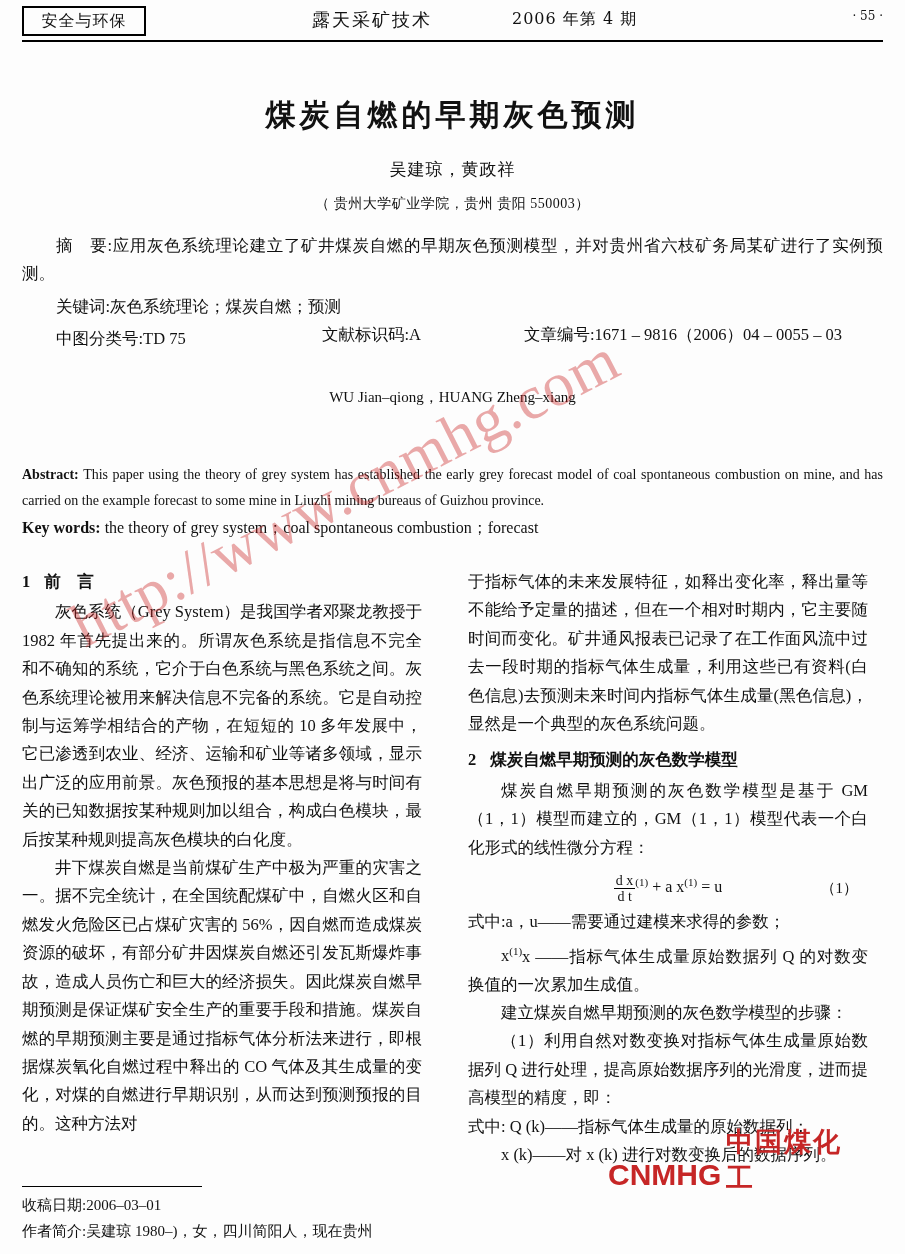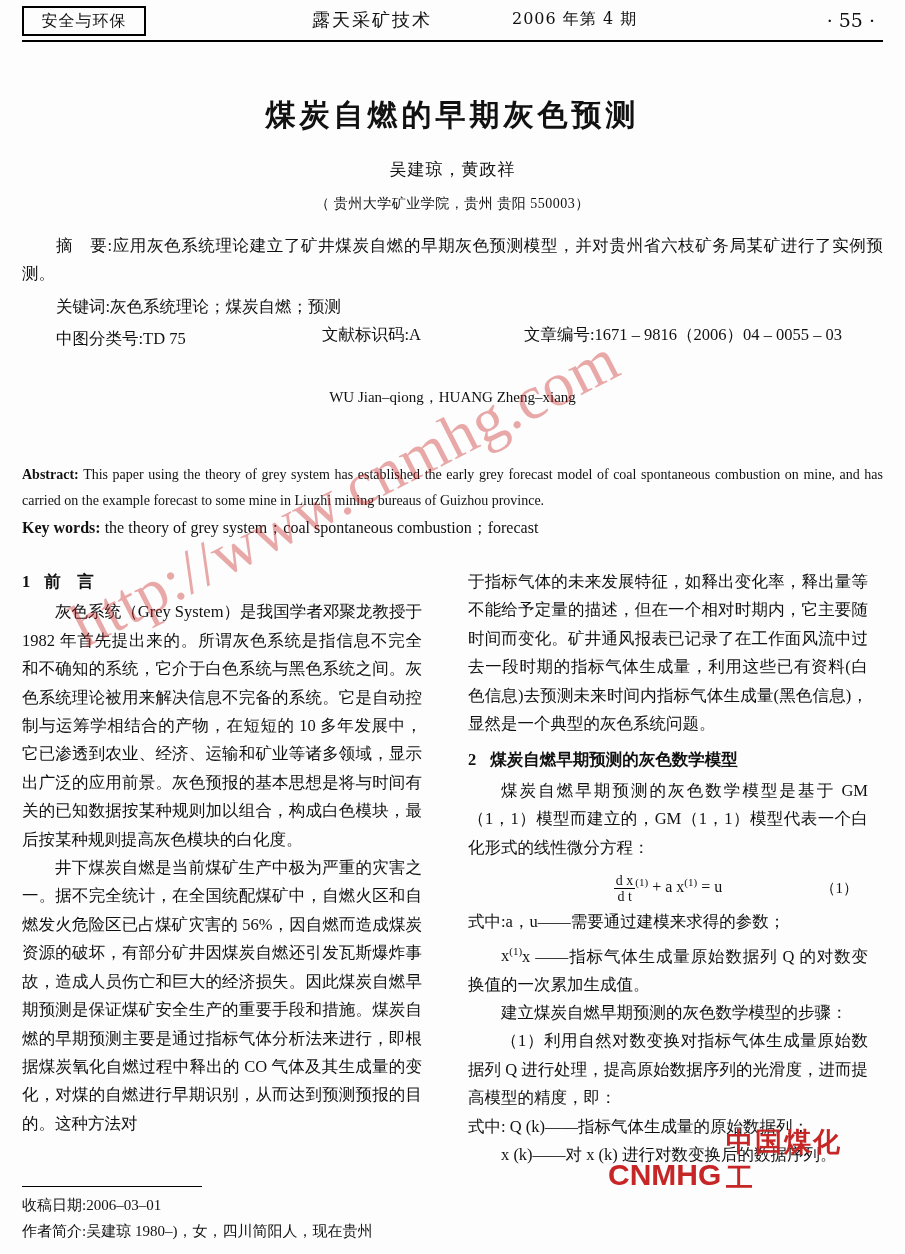--- a/index.html
+++ b/index.html
@@ -49,23 +49,23 @@
   .header-issue {
     position: absolute;
     left: 490px;
     top: 3px;
     font-size: 16px;
     letter-spacing: 1px;
     font-family: "DejaVu Serif", serif;
   }
   .header-page {
     position: absolute;
-    right: 8px;
+    right: 0;
     top: 3px;
-    font-size: 19px;
+    font-size: 12px;
     font-family: "DejaVu Serif", serif;
   }
   .header-rule {
     position: absolute;
     left: 22px;
     top: 40px;
     width: 861px;
     height: 0;
     border-top: 2px solid #000;
   }

